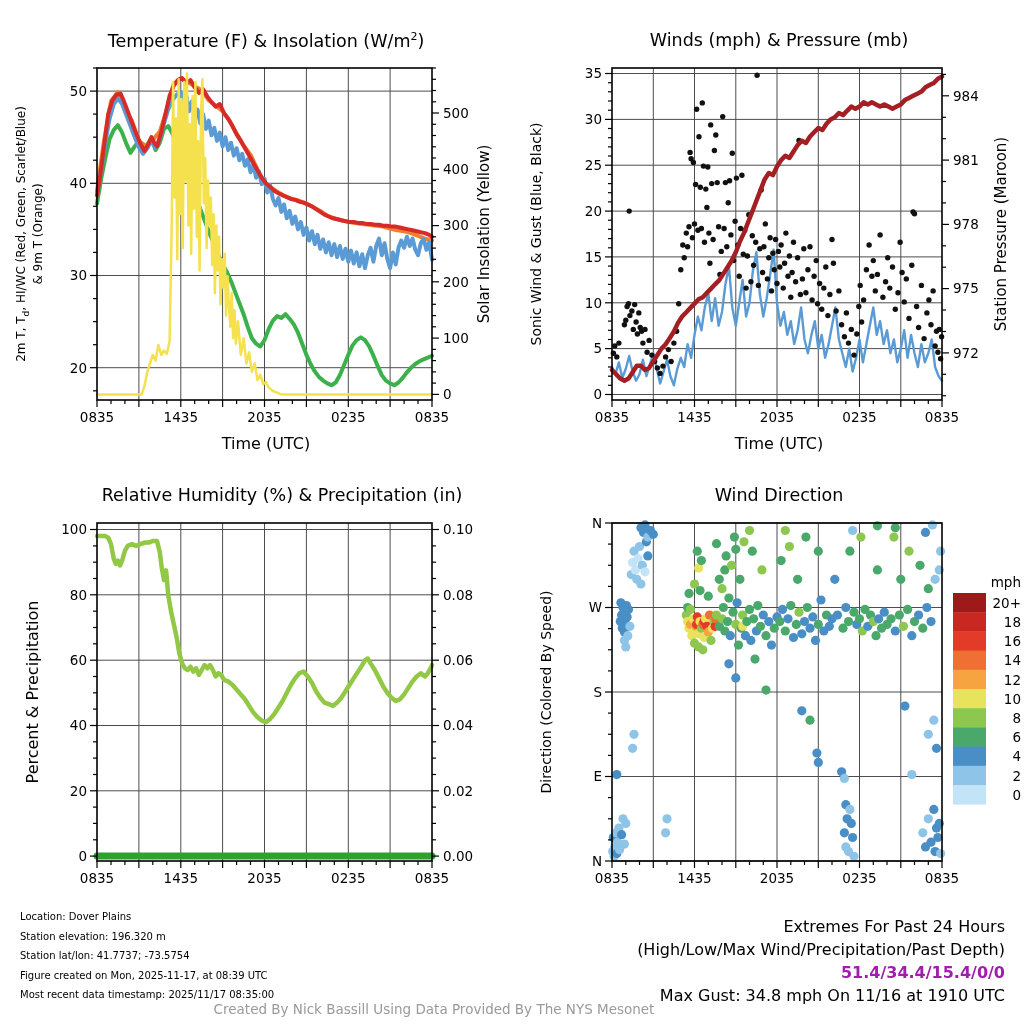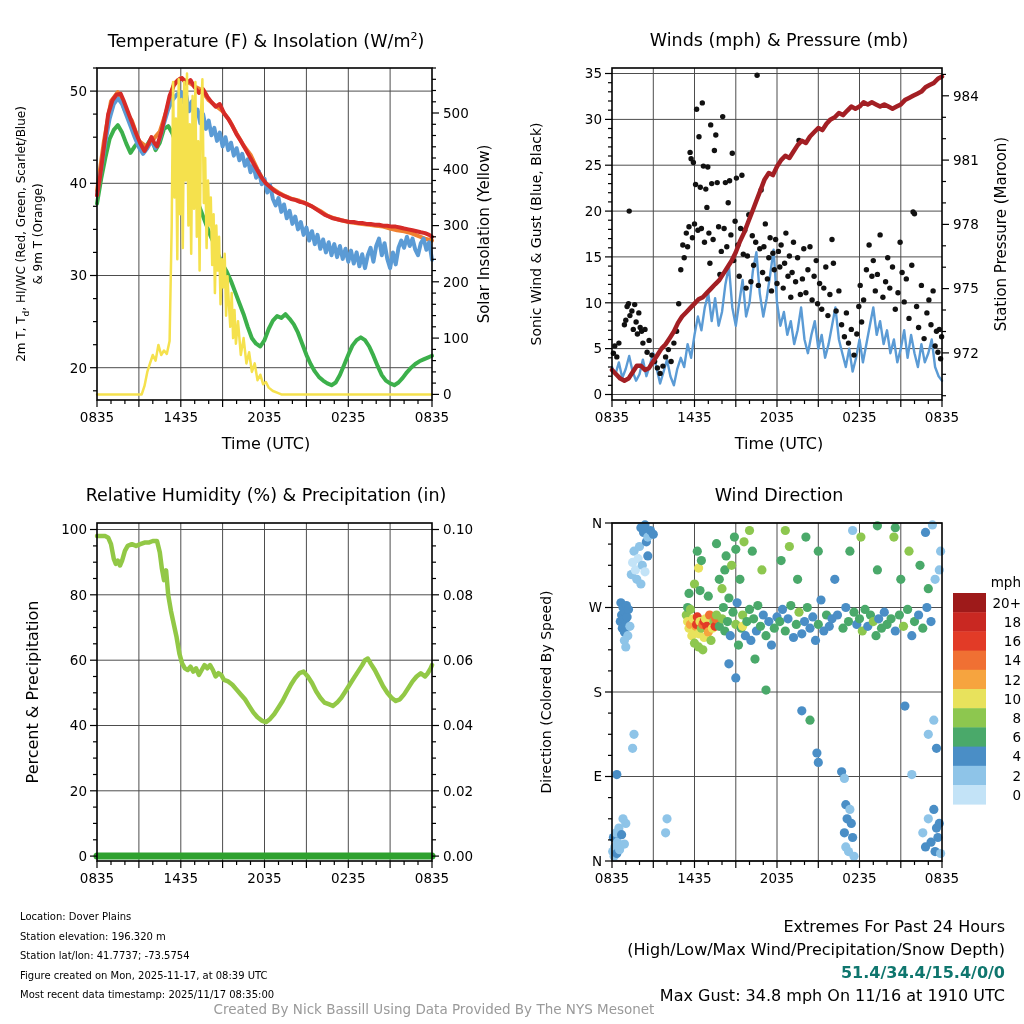--- a/index.html
+++ b/index.html
@@ -856,21 +856,21 @@
       <rect x="441" y="291.6" width="33" height="19.599999999999998" fill="#4a8ec6"></rect>
       <text x="509" y="306.4" text-anchor="end" class="tick">4</text>
       <rect x="441" y="310.8" width="33" height="19.599999999999998" fill="#8ec4e8"></rect>
       <text x="509" y="325.6" text-anchor="end" class="tick">2</text>
       <rect x="441" y="330.0" width="33" height="19.599999999999998" fill="#c3e3f7"></rect>
       <text x="509" y="344.8" text-anchor="end" class="tick">0</text>
     </svg>
 
   <div class="ctitle" style="left:266px;top:30px"><span>Temperature (F) &amp; Insolation (W/m</span><sup>2</sup><span>)</span></div>
   <div class="ctitle" style="left:779px;top:30px"><span>Winds (mph) &amp; Pressure (mb)</span></div>
-  <div class="ctitle" style="left:266px;top:485px"><span>Relative Humidity (%) &amp; Precipitation (in)</span></div>
+  <div class="ctitle" style="left:282px;top:485px"><span>Relative Humidity (%) &amp; Precipitation (in)</span></div>
   <div class="ctitle" style="left:779px;top:485px"><span>Wind Direction</span></div>
 
   <div class="xlab" style="left:266px;top:434px">Time (UTC)</div>
   <div class="xlab" style="left:779px;top:434px">Time (UTC)</div>
 
   <div class="ylab" style="left:30px;top:234px;font-size:12px;line-height:1.2">
     <div><span>2m T, T</span><sub>d</sub><span>, HI/WC (Red, Green, Scarlet/Blue)</span></div>
     <div>&amp; 9m T (Orange)</div>
   </div>
   <div class="ylab" style="left:484px;top:234px;font-size:15px">Solar Insolation (Yellow)</div>
@@ -881,18 +881,18 @@
 
   <div class="f-left">
     <div>Location: Dover Plains</div>
     <div>Station elevation: 196.320 m</div>
     <div>Station lat/lon: 41.7737; -73.5754</div>
     <div>Figure created on Mon, 2025-11-17, at 08:39 UTC</div>
     <div>Most recent data timestamp: 2025/11/17 08:35:00</div>
   </div>
   <div class="f-right">
     <div>Extremes For Past 24 Hours</div>
-    <div>(High/Low/Max Wind/Precipitation/Snow Depth)</div>
-    <div class="f-red" id="extval" style="color: #0f766e;">51.4/34.4/15.4/0/0</div>
+    <div>(High/Low/Max Wind/Precipitation/Past Depth)</div>
+    <div class="f-red" id="extval" style="color: #a21caf;">51.4/34.4/15.4/0/0</div>
     <div>Max Gust: 34.8 mph On 11/16 at 1910 UTC</div>
   </div>
   <div class="f-credit">Created By Nick Bassill Using Data Provided By The NYS Mesonet</div>
 </div>
 
 </body></html>

